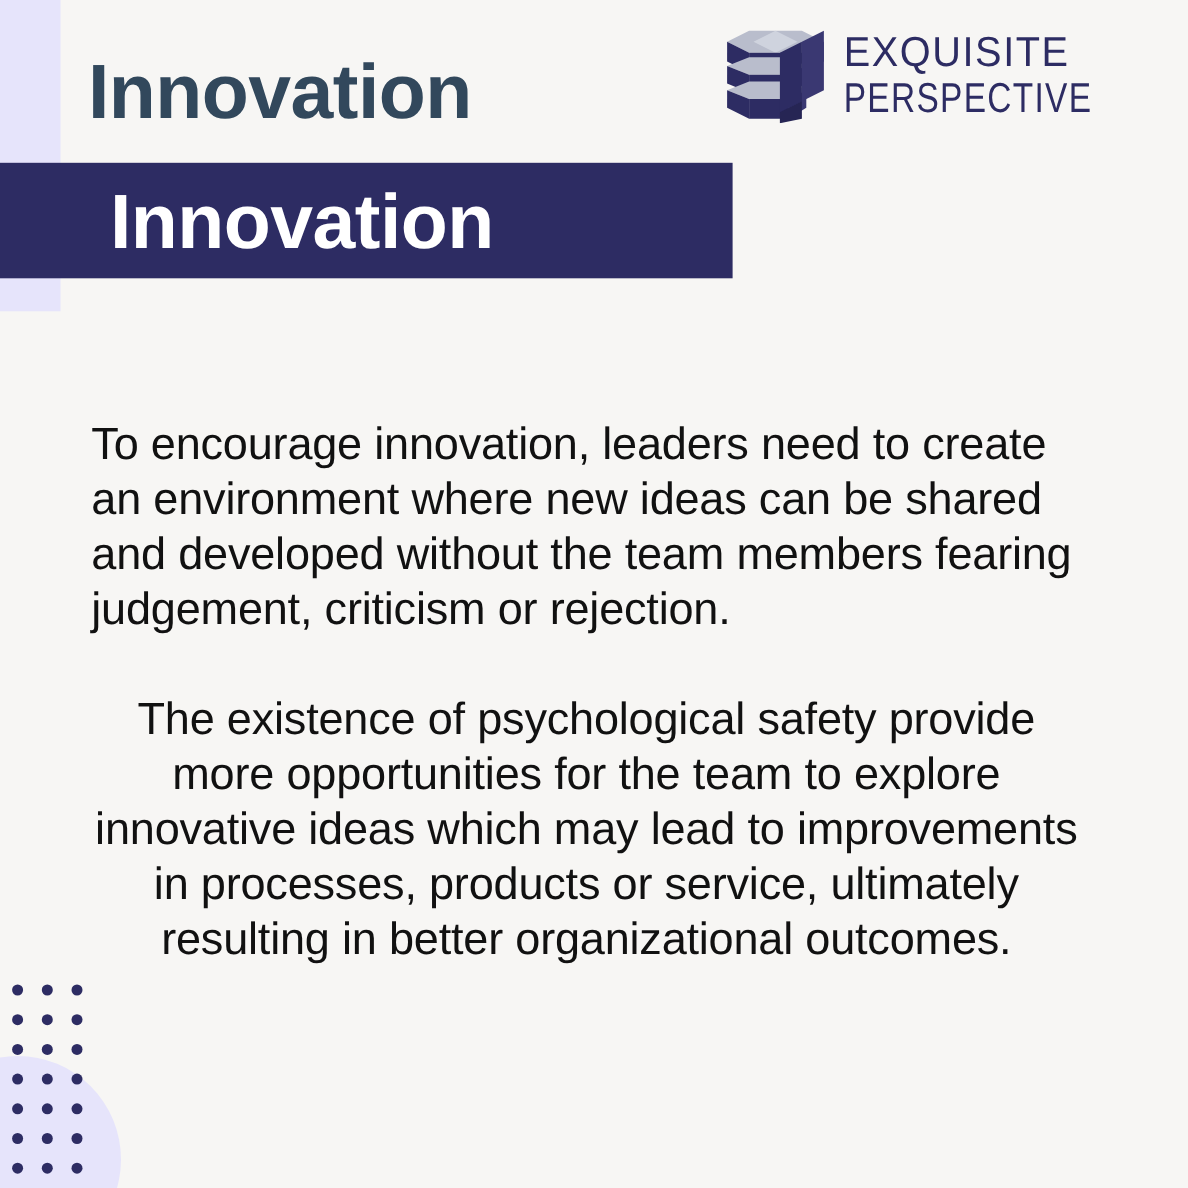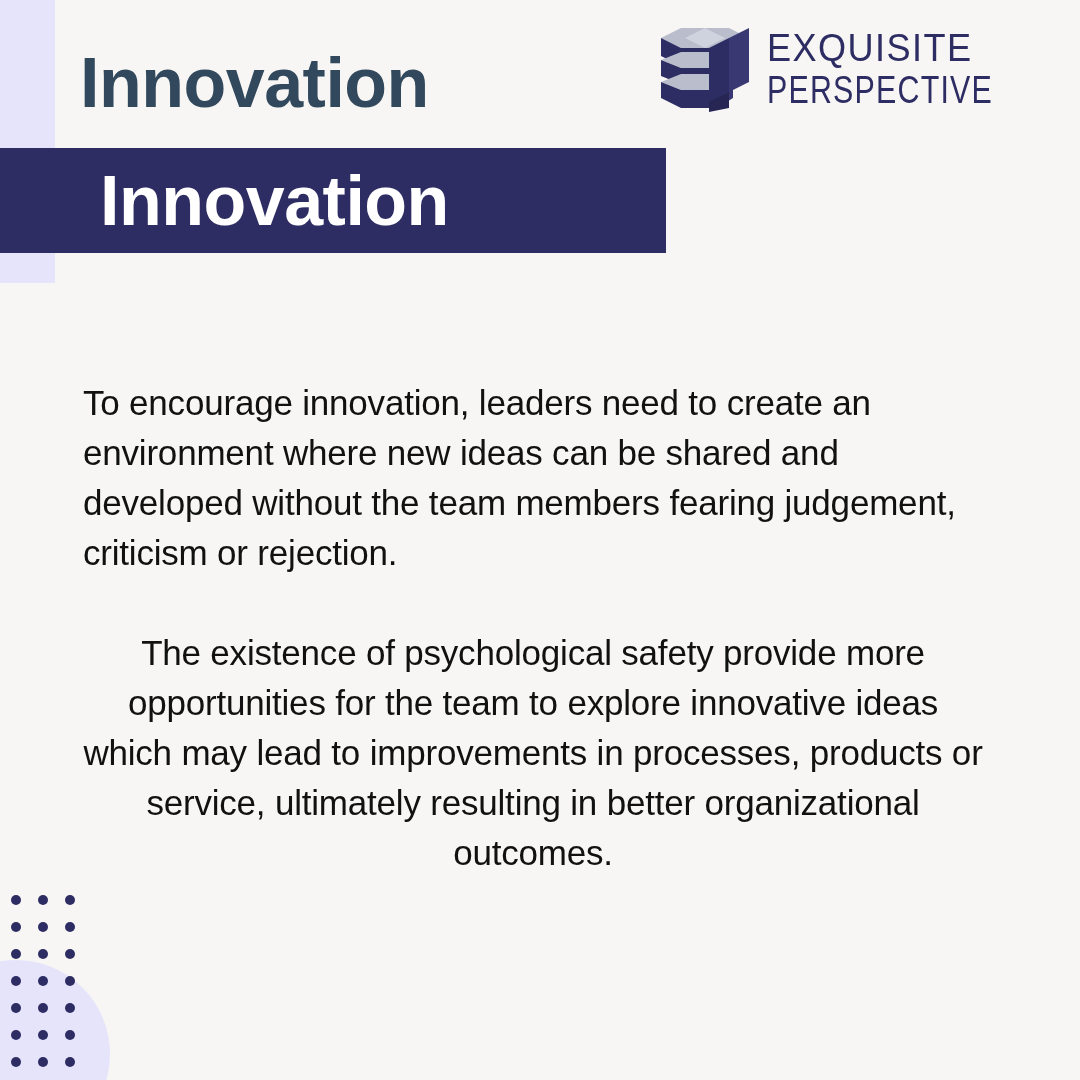--- a/index.html
+++ b/index.html
@@ -140,21 +140,21 @@
   .body-copy {
     position: absolute;
     left: 83px;
     top: 378px;
     width: 900px;
     z-index: 2;
   }
   .body-paragraph {
     margin: 0;
     color: #111111;
-    font-size: 35px;
+    font-size: 41px;
     font-weight: 400;
     line-height: 50px;
     letter-spacing: -0.2px;
   }
   .body-paragraph + .body-paragraph {
     margin-top: 50px;
     text-align: center;
   }
 </style>
 </head>

